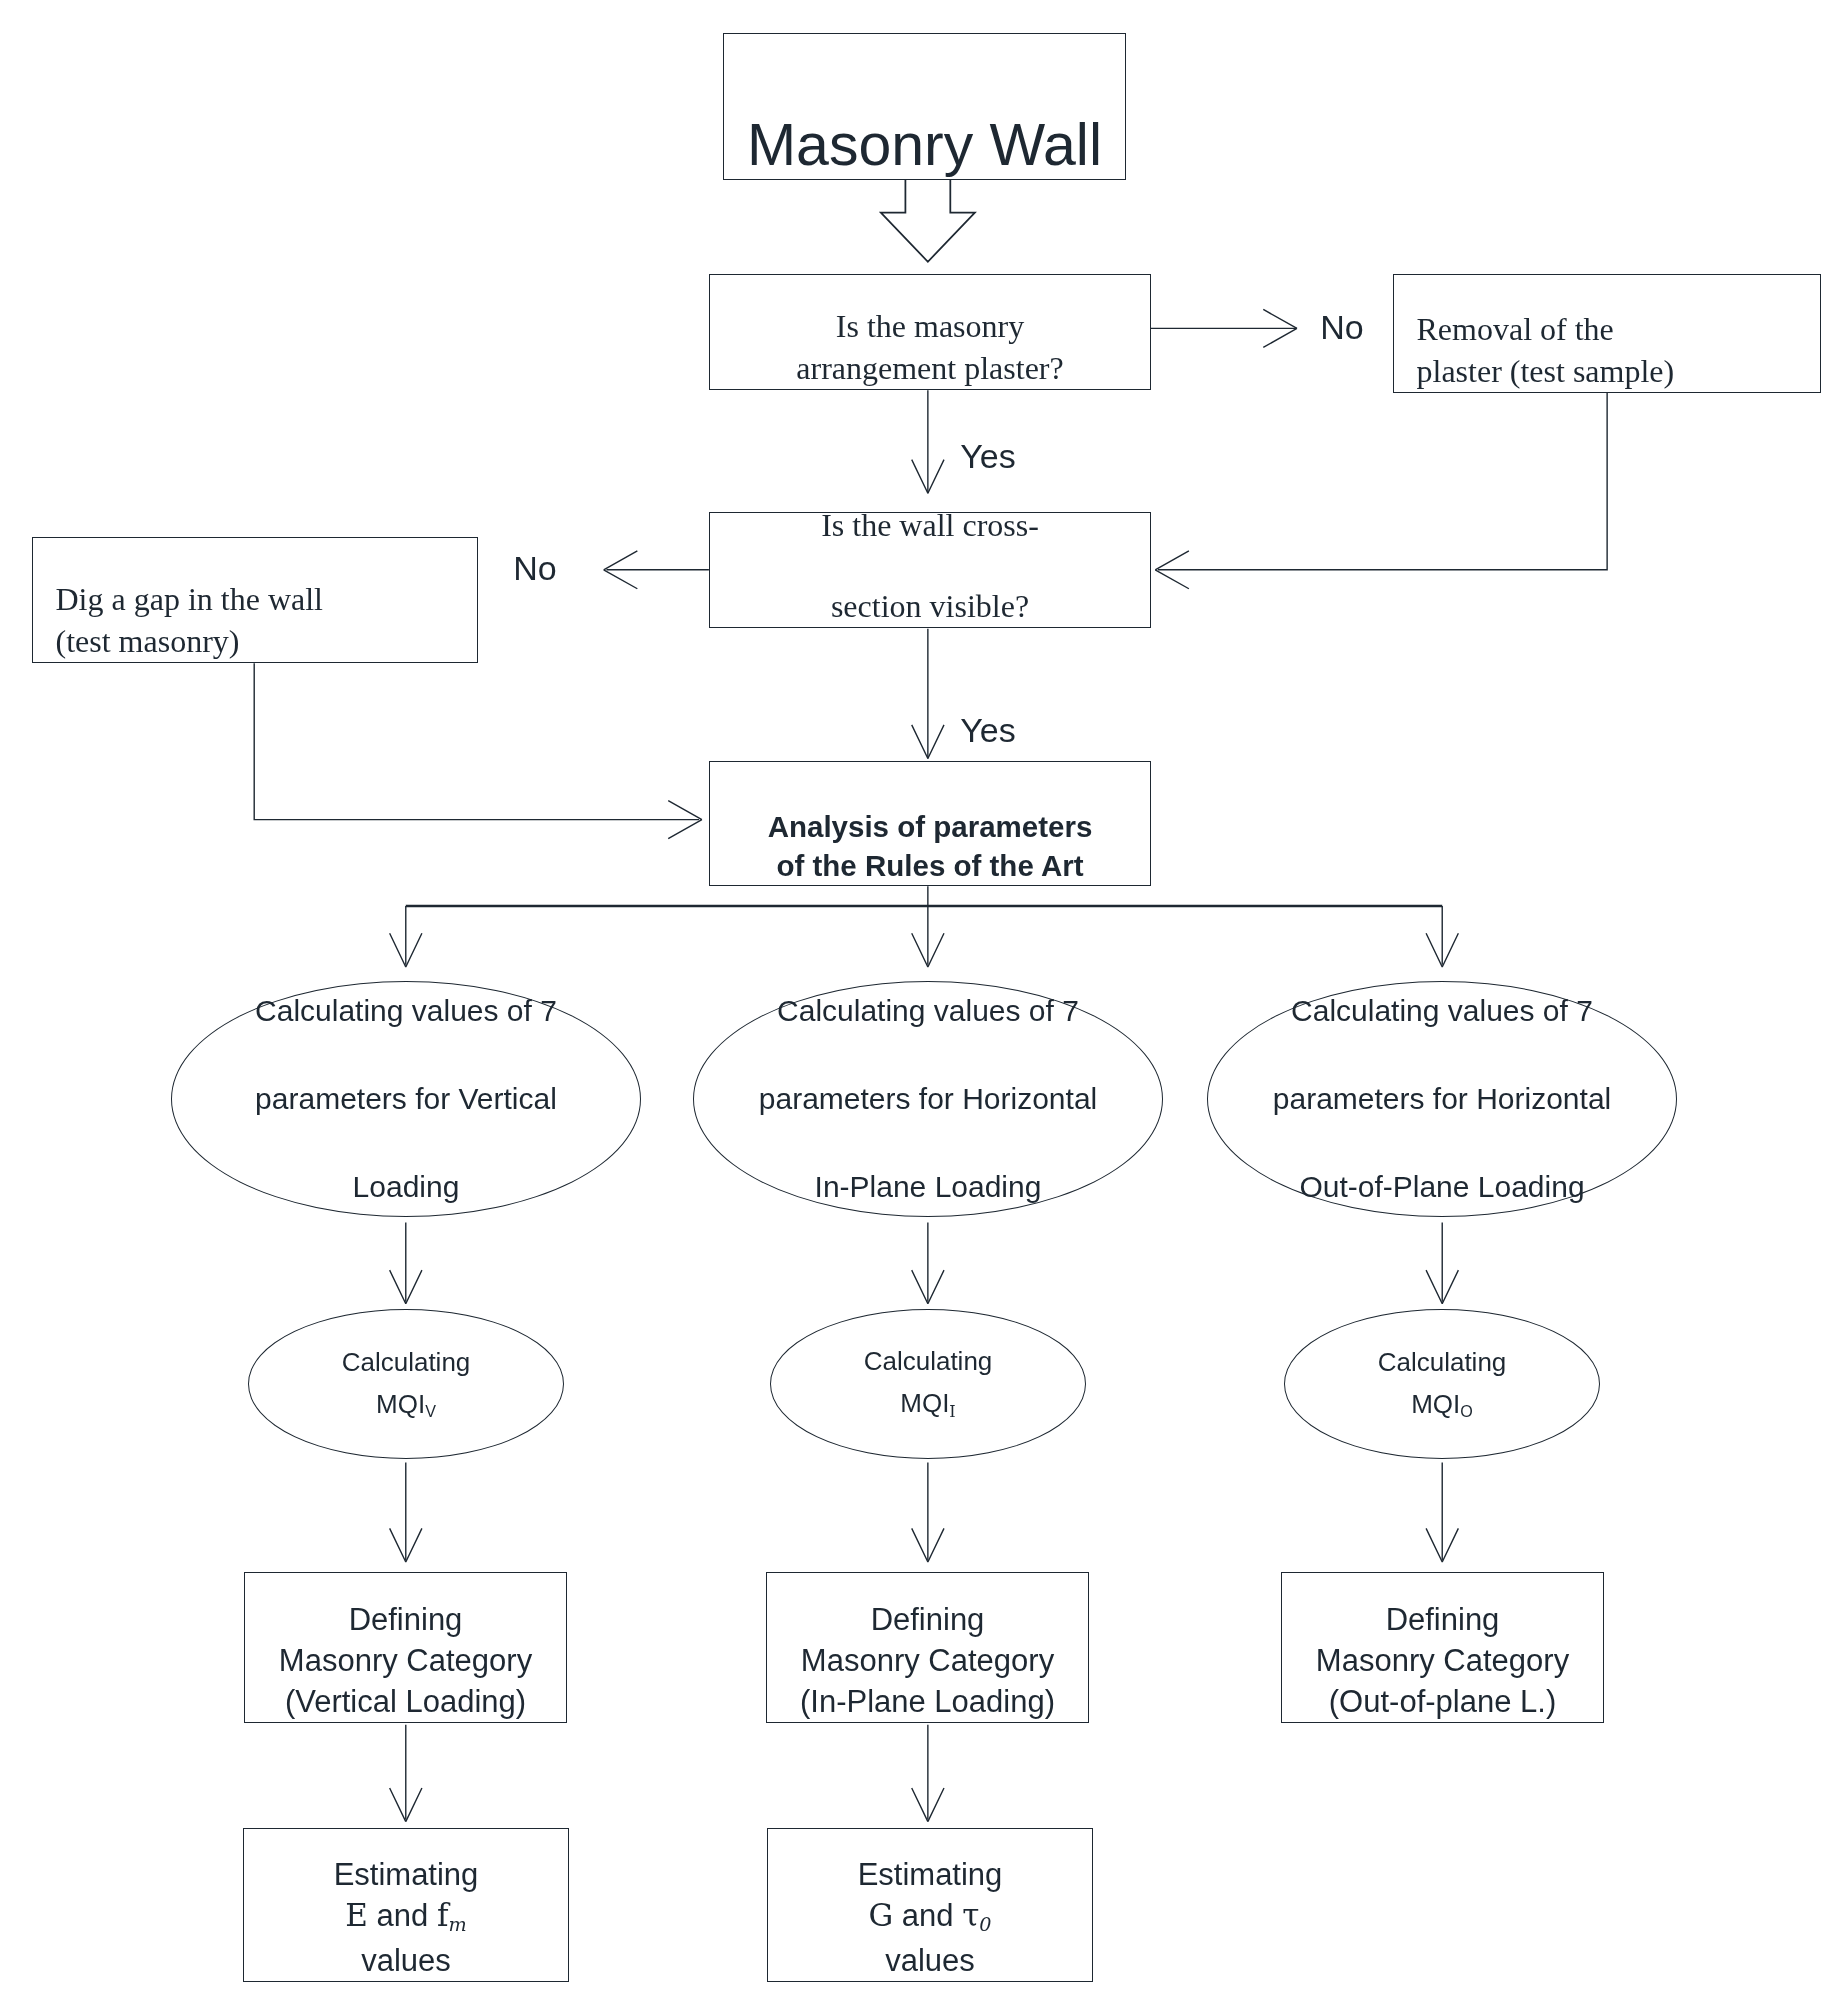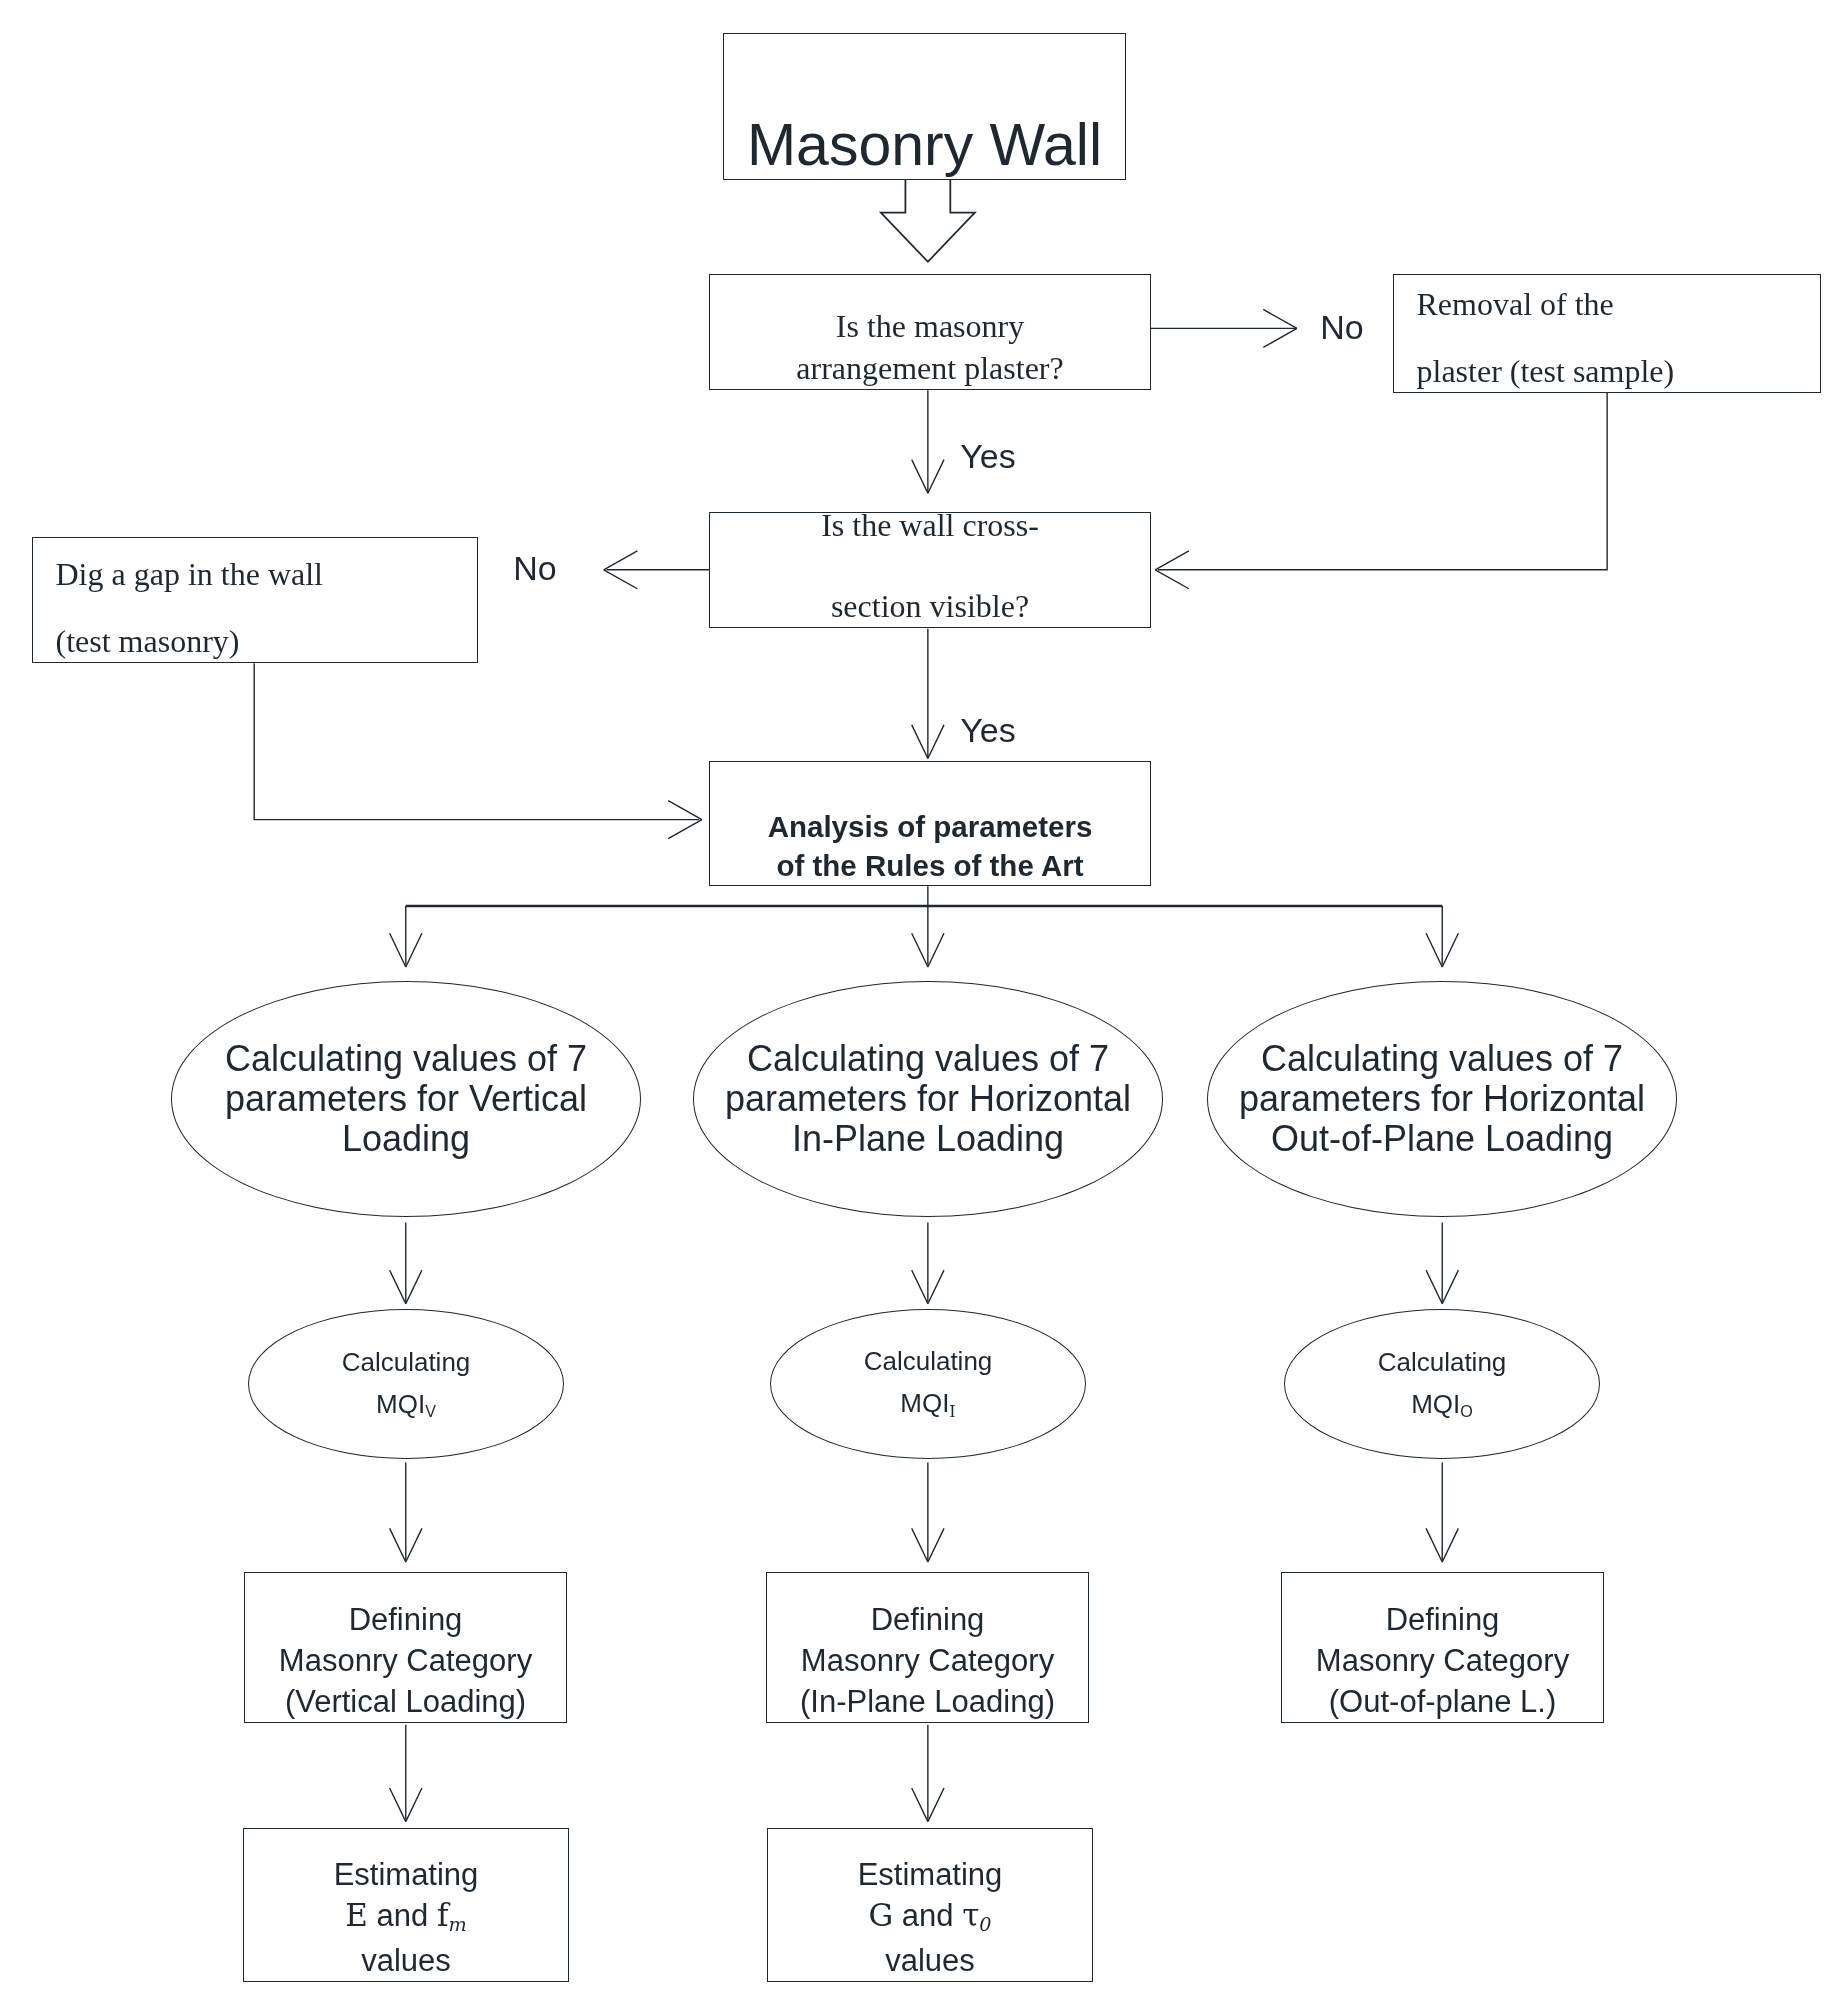--- a/index.html
+++ b/index.html
@@ -18,40 +18,40 @@
   }
   #connectors{position:absolute;left:0;top:0;width:1848px;height:1995px;}
   .box{
     position:absolute;
     border:1.8px solid var(--ink);
     background:#fff;
     display:flex;flex-direction:column;justify-content:flex-end;align-items:center;
     text-align:center;
     box-sizing:border-box;
   }
-  .box.leftalign{align-items:flex-start;text-align:left;gap:25px;}
+  .box.leftalign{align-items:flex-start;text-align:left;}
   .ellipse{
     position:absolute;
     border:1.4px solid var(--ink);
     border-radius:50%;
     background:#fff;
     display:flex;flex-direction:column;justify-content:center;align-items:center;
     text-align:center;
     box-sizing:border-box;
   }
   .lbl{
     position:absolute;
     transform:translate(-50%,-50%);
     font-size:34px;
     white-space:nowrap;
   }
   .t-title{font-size:59px;}
   .t-46{font-size:32px;line-height:42px;font-family:Liberation Serif, serif;}
   .t-42{font-size:29.5px;line-height:39px;font-weight:bold;}
-  .t-43{font-size:36px;line-height:40px;}
+  .t-43{font-size:30px;line-height:40px;gap:48px;}
   .t-44{font-size:31px;line-height:41px;}
   .t-47{font-size:26px;line-height:42px;}
   .ser{font-family:"DejaVu Serif","Liberation Serif",serif;}
   .ser-i{font-family:"DejaVu Serif","Liberation Serif",serif;font-style:italic;}
   .sub{font-size:0.62em;position:relative;top:0.28em;}
   .pad-l{padding-left:22.5px;padding-right:7px;}
 </style>
 </head>
 <body>
 

